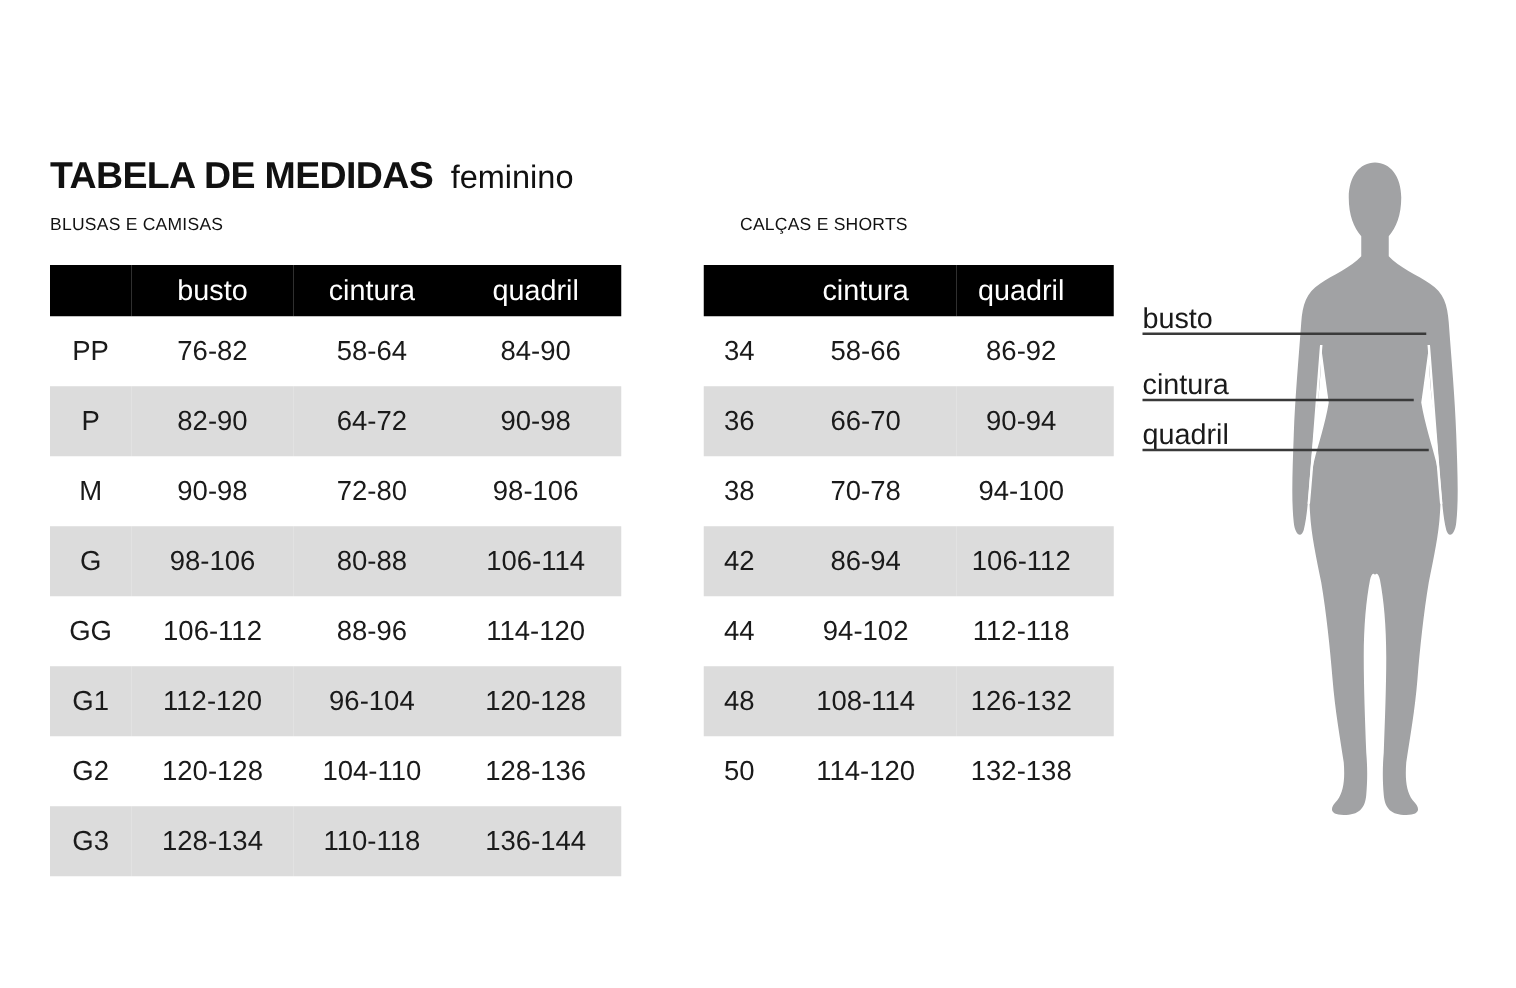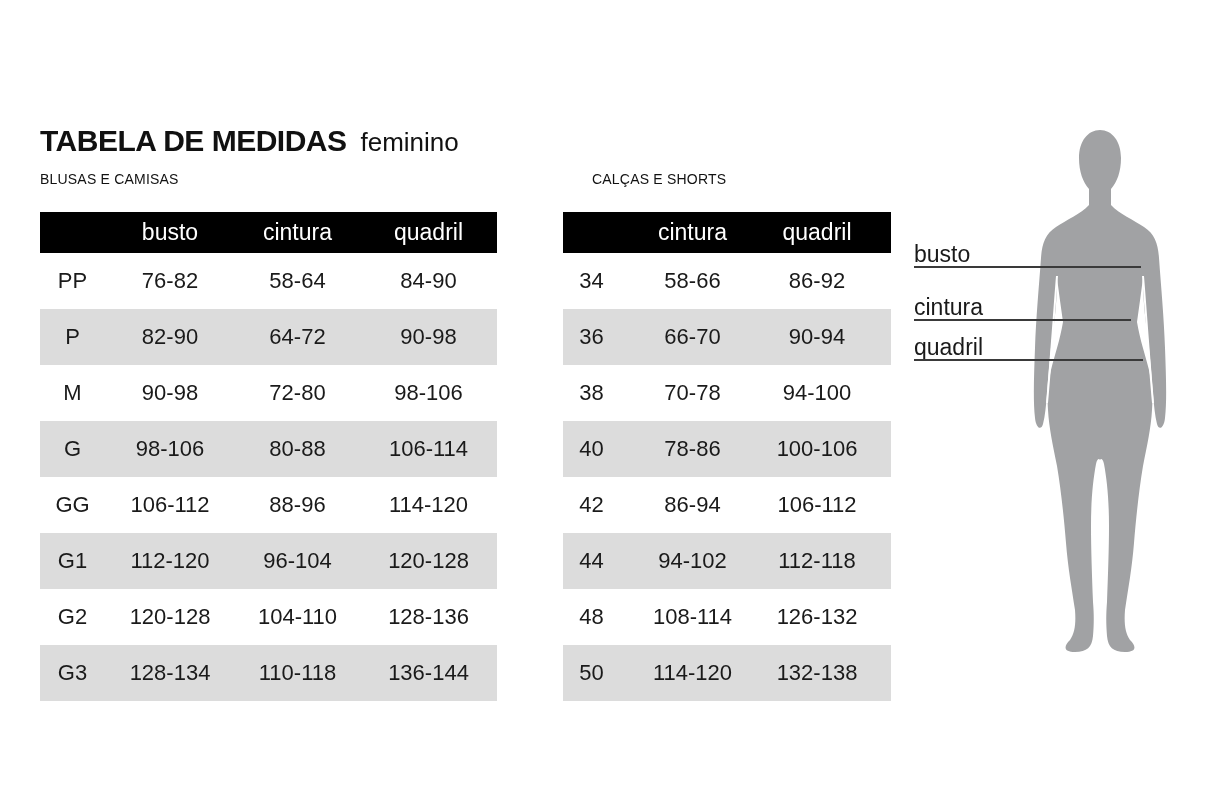--- a/index.html
+++ b/index.html
@@ -160,25 +160,20 @@
       </tr>
       <tr>
         <td>36</td>
         <td>66-70</td>
         <td>90-94</td>
       </tr>
       <tr>
         <td>38</td>
         <td>70-78</td>
         <td>94-100</td>
-      </tr>
-      <tr>
-        <td>40</td>
-        <td>78-86</td>
-        <td>100-106</td>
       </tr>
       <tr>
         <td>42</td>
         <td>86-94</td>
         <td>106-112</td>
       </tr>
       <tr>
         <td>44</td>
         <td>94-102</td>
         <td>112-118</td>

